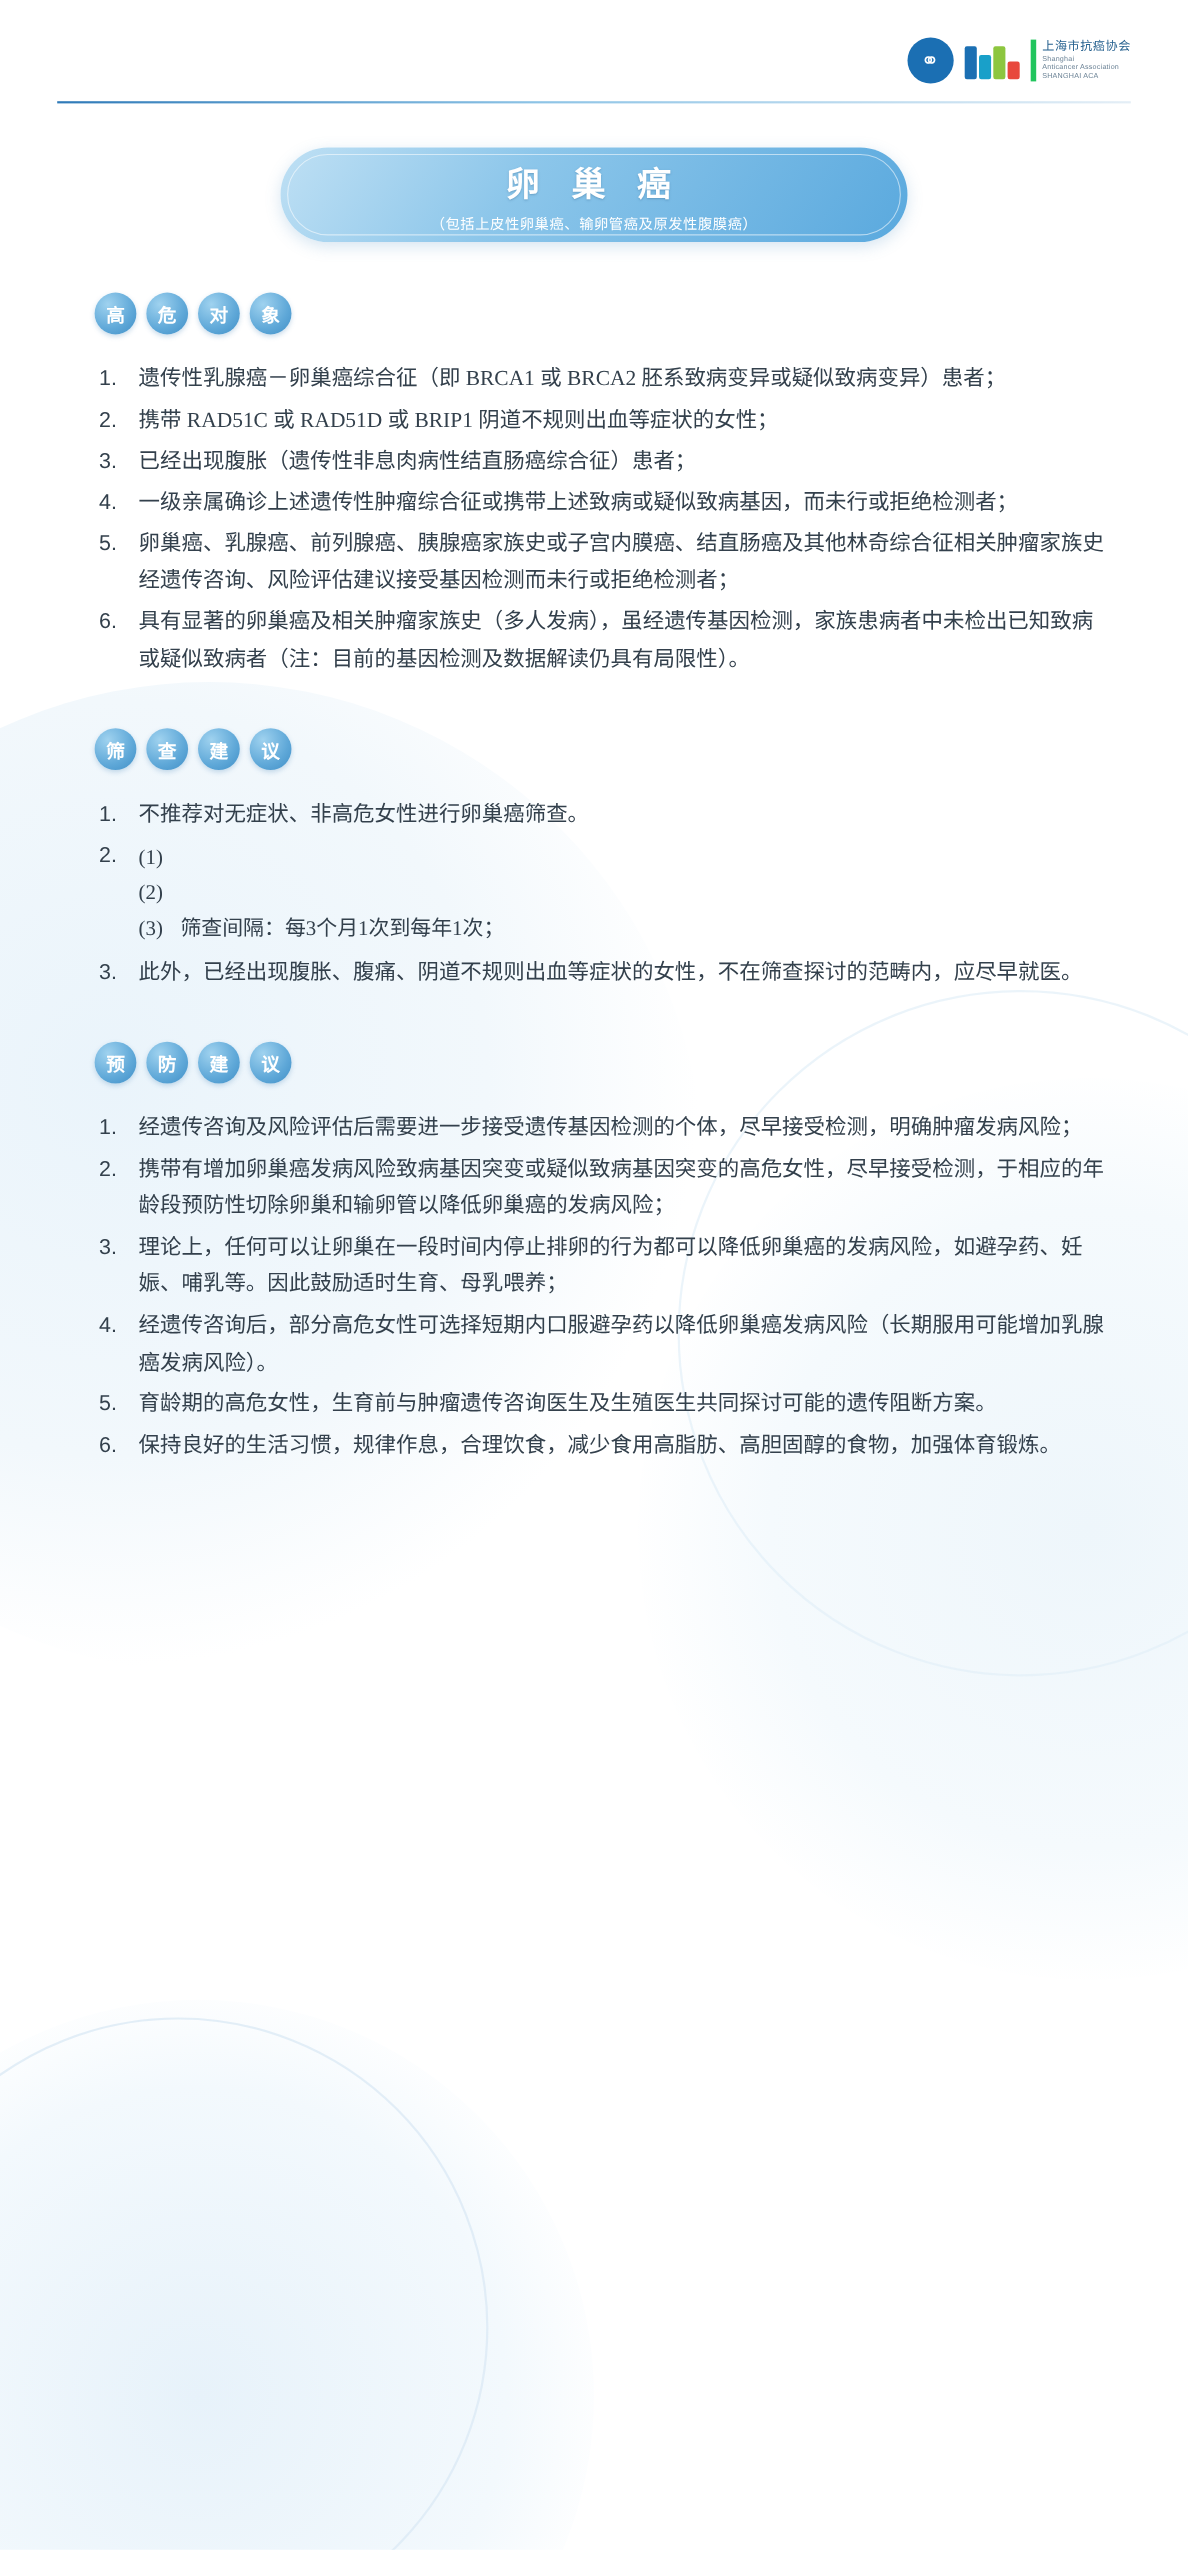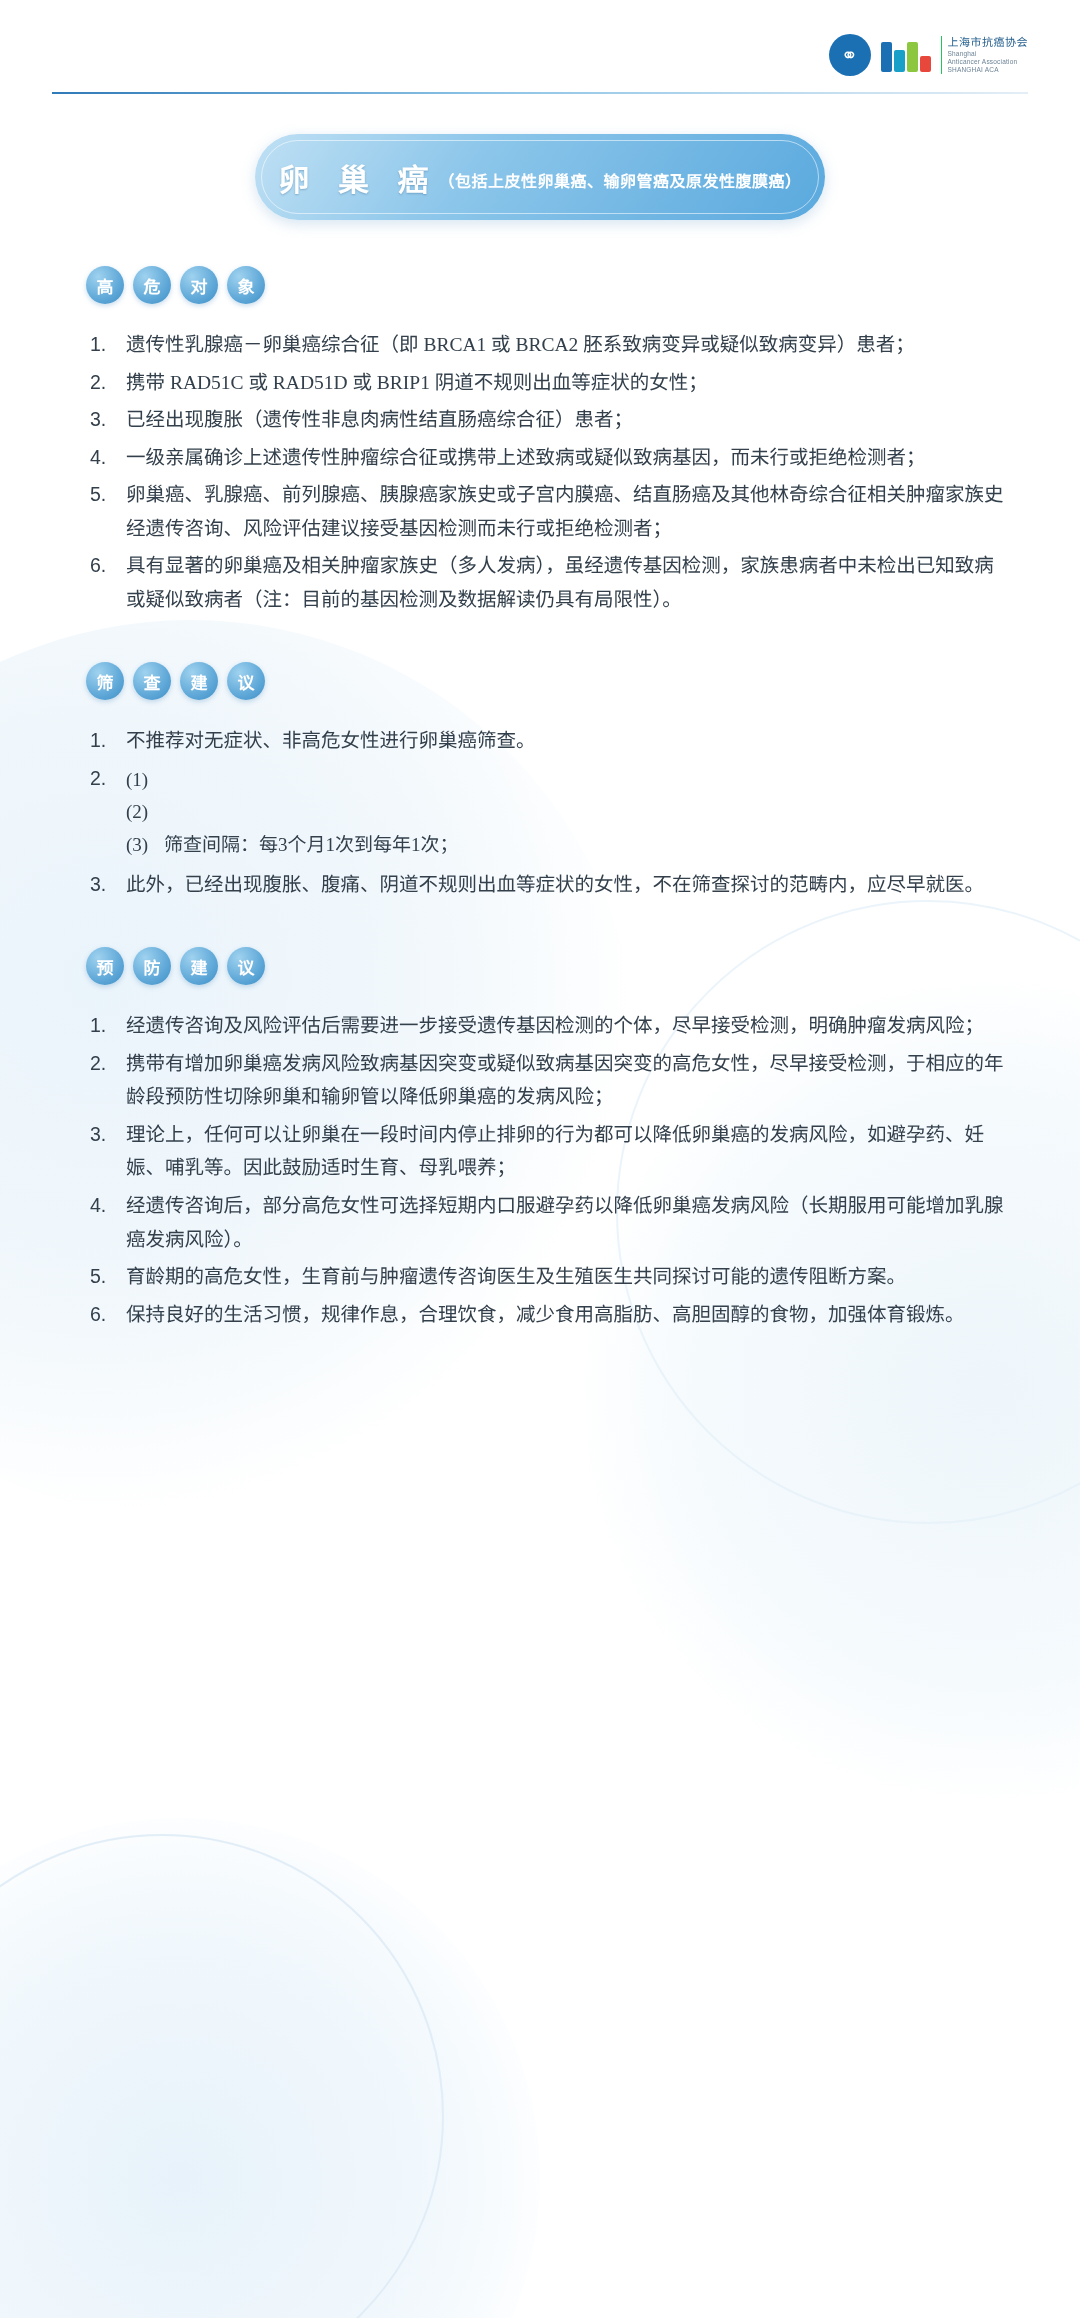--- a/index.html
+++ b/index.html
@@ -47,49 +47,49 @@
     width:42px;height:42px;border-radius:50%;
     background:#1b6fb3;display:flex;align-items:center;justify-content:center;
     color:#fff;font-size:20px;font-weight:bold;
   }
   .logo-aca{display:flex;align-items:flex-end;gap:2px;height:34px;}
   .logo-aca span{display:block;width:11px;border-radius:2px;}
   .bar-a{height:30px;background:#1b6fb3;}
   .bar-b{height:22px;background:#19a0c9;}
   .bar-c{height:30px;background:#8dc63f;}
   .bar-d{height:16px;background:#e8483c;}
-  .logo-text{line-height:1.25;padding-left:6px;border-left:1px solid #22c55e;}
+  .logo-text{line-height:1.25;padding-left:6px;border-left:5px solid #22c55e;}
   .logo-text .t1{font-size:11px;color:#26618f;letter-spacing:.5px;}
   .logo-text .t2{font-size:6.5px;color:#6c8396;letter-spacing:.2px;}
   .logo-text .t3{font-size:6.5px;color:#6c8396;letter-spacing:.2px;}
   .header-rule{
     margin:16px 52px 0 52px;height:2px;
     background:linear-gradient(90deg,#2f7ab8 0%, #8ec4e6 45%, #e4eef6 100%);
   }
 
   
   .title-pill{
     margin:40px auto 0 auto;
     width:570px;height:86px;
     border-radius:44px;
     background:linear-gradient(125deg,#bfe0f4 0%, #8cc6ea 38%, #5aa9de 100%);
     box-shadow:0 4px 14px rgba(90,150,200,.25);
-    display:flex;flex-direction:row;align-items:center;justify-content:center;
+    display:flex;flex-direction:column;align-items:center;justify-content:center;
     position:relative;
   }
   .title-pill:after{
     content:"";position:absolute;inset:6px;border-radius:40px;border:1px solid rgba(255,255,255,.55);
     pointer-events:none;
   }
   .title-main{
     font-size:31px;color:#ffffff;font-weight:bold;letter-spacing:10px;
     text-shadow:0 1px 2px rgba(40,90,130,.35);
   }
   .title-sub{
-    margin-top:6px;font-size:16px;color:#ffffff;letter-spacing:.5px;font-weight:bold;
+    margin-top:6px;font-size:13px;color:#ffffff;letter-spacing:.5px;font-weight:normal;
   }
 
   
   .section{margin:0 52px;}
   .section-head{display:flex;gap:9px;margin:46px 0 24px 34px;}
   .chip{
     width:38px;height:38px;border-radius:50%;
     background:radial-gradient(circle at 32% 28%, #9fd2ef 0%, #5fa8d8 60%, #3f8ec6 100%);
     color:#fff;font-size:17px;font-weight:bold;
     display:flex;align-items:center;justify-content:center;

